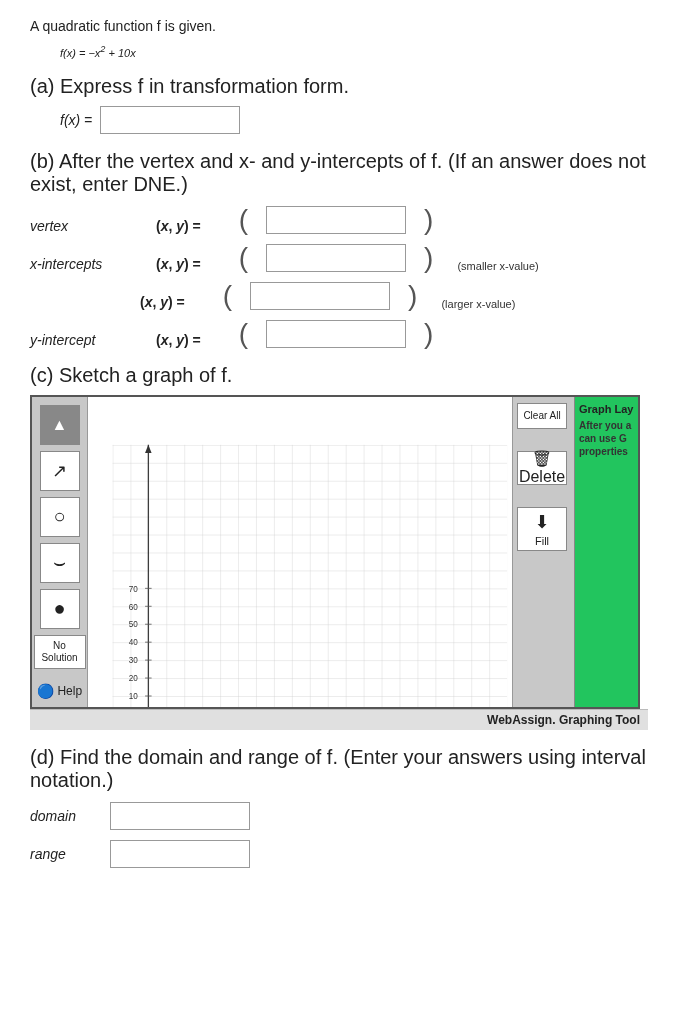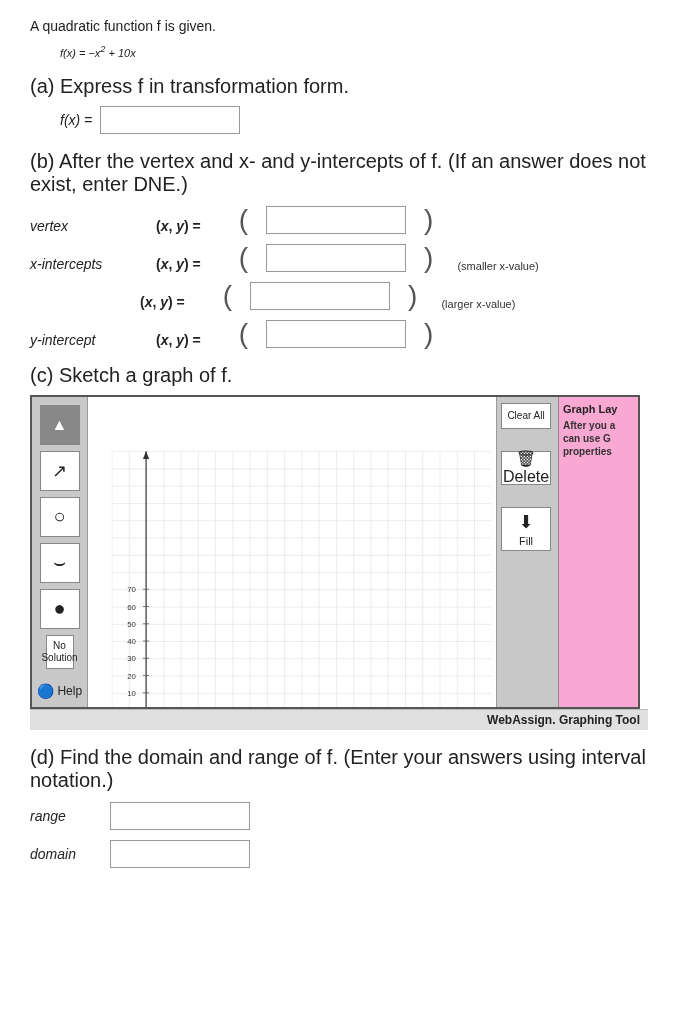--- a/index.html
+++ b/index.html
@@ -64,21 +64,21 @@
       background: #fff;
       border: 1px solid #888;
       display: flex;
       align-items: center;
       justify-content: center;
       cursor: pointer;
       font-size: 16px;
     }
     .tool-btn.active { background: #888; color: #fff; }
     .tool-btn-small {
-      width: 28px;
+      width: 52px;
       height: 34px;
       background: #fff;
       border: 1px solid #888;
       display: flex;
       align-items: center;
       justify-content: center;
       cursor: pointer;
       font-size: 10px;
       text-align: center;
       line-height: 1.1;
@@ -141,22 +141,22 @@
       font-size: 11px;
       cursor: pointer;
       text-align: center;
       display: flex;
       align-items: center;
       justify-content: center;
       flex-direction: column;
       gap: 2px;
     }
     .graph-lay-panel {
-      width: 80px;
-      background: #f9a8d4;
+      width: 64px;
+      background: #22c55e;
       border-left: 1px solid #888;
       padding: 6px 4px;
       font-size: 11px;
       font-weight: bold;
     }
     .graph-lay-panel .after-text {
       font-size: 10px;
       font-weight: bold;
       color: #333;
       margin-top: 4px;
@@ -382,25 +382,25 @@
   <div class="webassign-bar">
     <span>WebAssign.</span>
     <span>Graphing Tool</span>
   </div>
 </div>
 
 <div class="section domain-range">
   <div class="section-label">(d) Find the domain and range of f. (Enter your answers using interval notation.)</div>
 
   <div class="dr-row">
+    <span class="dr-label">domain</span>
+    <div class="dr-input">
+      <input type="text" style="">
+    </div>
+  </div>
+
+  <div class="dr-row">
     <span class="dr-label">range</span>
     <div class="dr-input">
       <input type="text" style="">
     </div>
   </div>
-
-  <div class="dr-row">
-    <span class="dr-label">domain</span>
-    <div class="dr-input">
-      <input type="text" style="">
-    </div>
-  </div>
 </div>
 
 </body></html>

